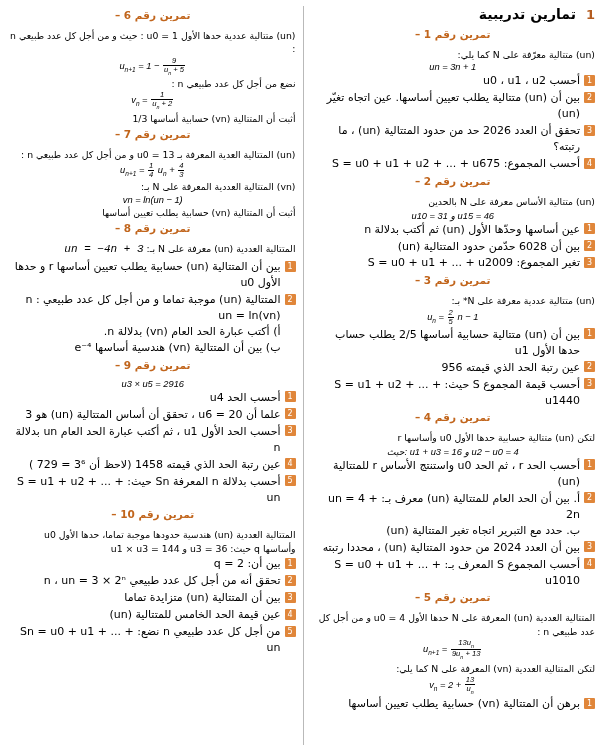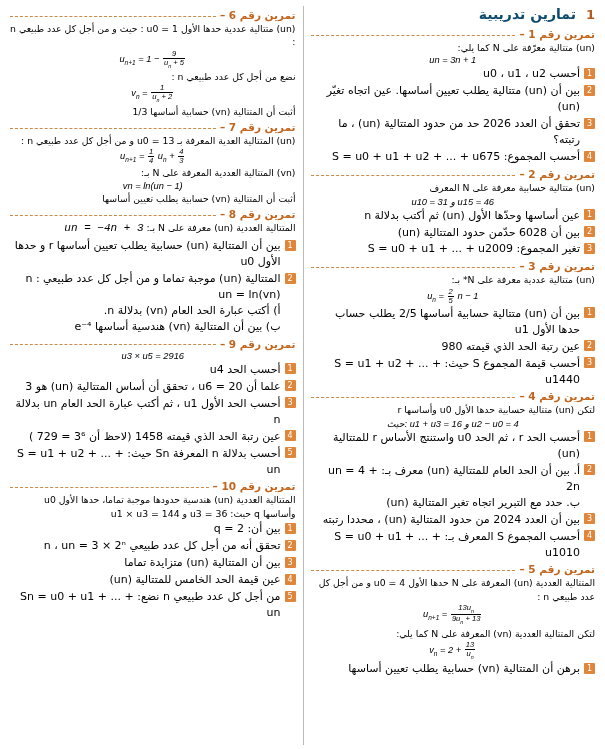--- a/index.html
+++ b/index.html
@@ -46,28 +46,29 @@
     margin: 0 0 6px 0;
   }
   .doc-num {
     font-size: 13px;
     font-weight: bold;
     color: #b45c1f;
   }
   .doc-title {
     font-size: 14px;
     font-weight: bold;
-    color: #0c4a6e;
+    color: #000000;
   }
   .ex-head {
     display: flex;
     align-items: center;
     gap: 4px;
     margin: 3px 0 1px 0;
     direction: rtl;
+    flex-direction: column;
   }
   .ex-head .dashes {
     flex: 1 1 auto;
     border-top: 1px dashed #c98b46;
     height: 0;
     margin-top: 2px;
   }
   .ex-title {
     font-size: 10.5px;
     font-weight: bold;
@@ -183,21 +184,21 @@
           <span class="qnum">4</span>
           <span class="qtext">أحسب المجموع:  S = u0 + u1 + u2 + ... + u675</span>
         </div>
       </div>
 
       <div class="blk">
         <div class="ex-head">
           <span class="ex-title">تمرين رقم 2 –</span>
           <span class="dashes"></span>
         </div>
-        <div class="stmt">(un) متتالية حسابية معرفة على N المعرف</div>
+        <div class="stmt">(un) متتالية الأساس معرفة على N بالحدين</div>
         <div class="mathline">u10 = 31 و u15 = 46</div>
         <div class="q">
           <span class="qnum">1</span>
           <span class="qtext">عين أساسها وحدّها الأول (un) ثم أكتب بدلالة n</span>
         </div>
         <div class="q">
           <span class="qnum">2</span>
           <span class="qtext">بين أن 6028 حدّمن حدود المتتالية (un)</span>
         </div>
         <div class="q">
@@ -216,21 +217,21 @@
           <span>u<sub>n</sub> =</span>
           <span class="frac"><span class="num">2</span><span class="den">5</span></span>
           <span>n − 1</span>
         </div>
         <div class="q">
           <span class="qnum">1</span>
           <span class="qtext">بين أن (un) متتالية حسابية أساسها 2/5 يطلب حساب حدها الأول u1</span>
         </div>
         <div class="q">
           <span class="qnum">2</span>
-          <span class="qtext">عين رتبة الحد الذي قيمته 980</span>
+          <span class="qtext">عين رتبة الحد الذي قيمته 956</span>
         </div>
         <div class="q">
           <span class="qnum">3</span>
           <span class="qtext">أحسب قيمة المجموع S حيث:  S = u1 + u2 + ... + u1440</span>
         </div>
       </div>
 
       <div class="blk">
         <div class="ex-head">
           <span class="ex-title">تمرين رقم 4 –</span>

